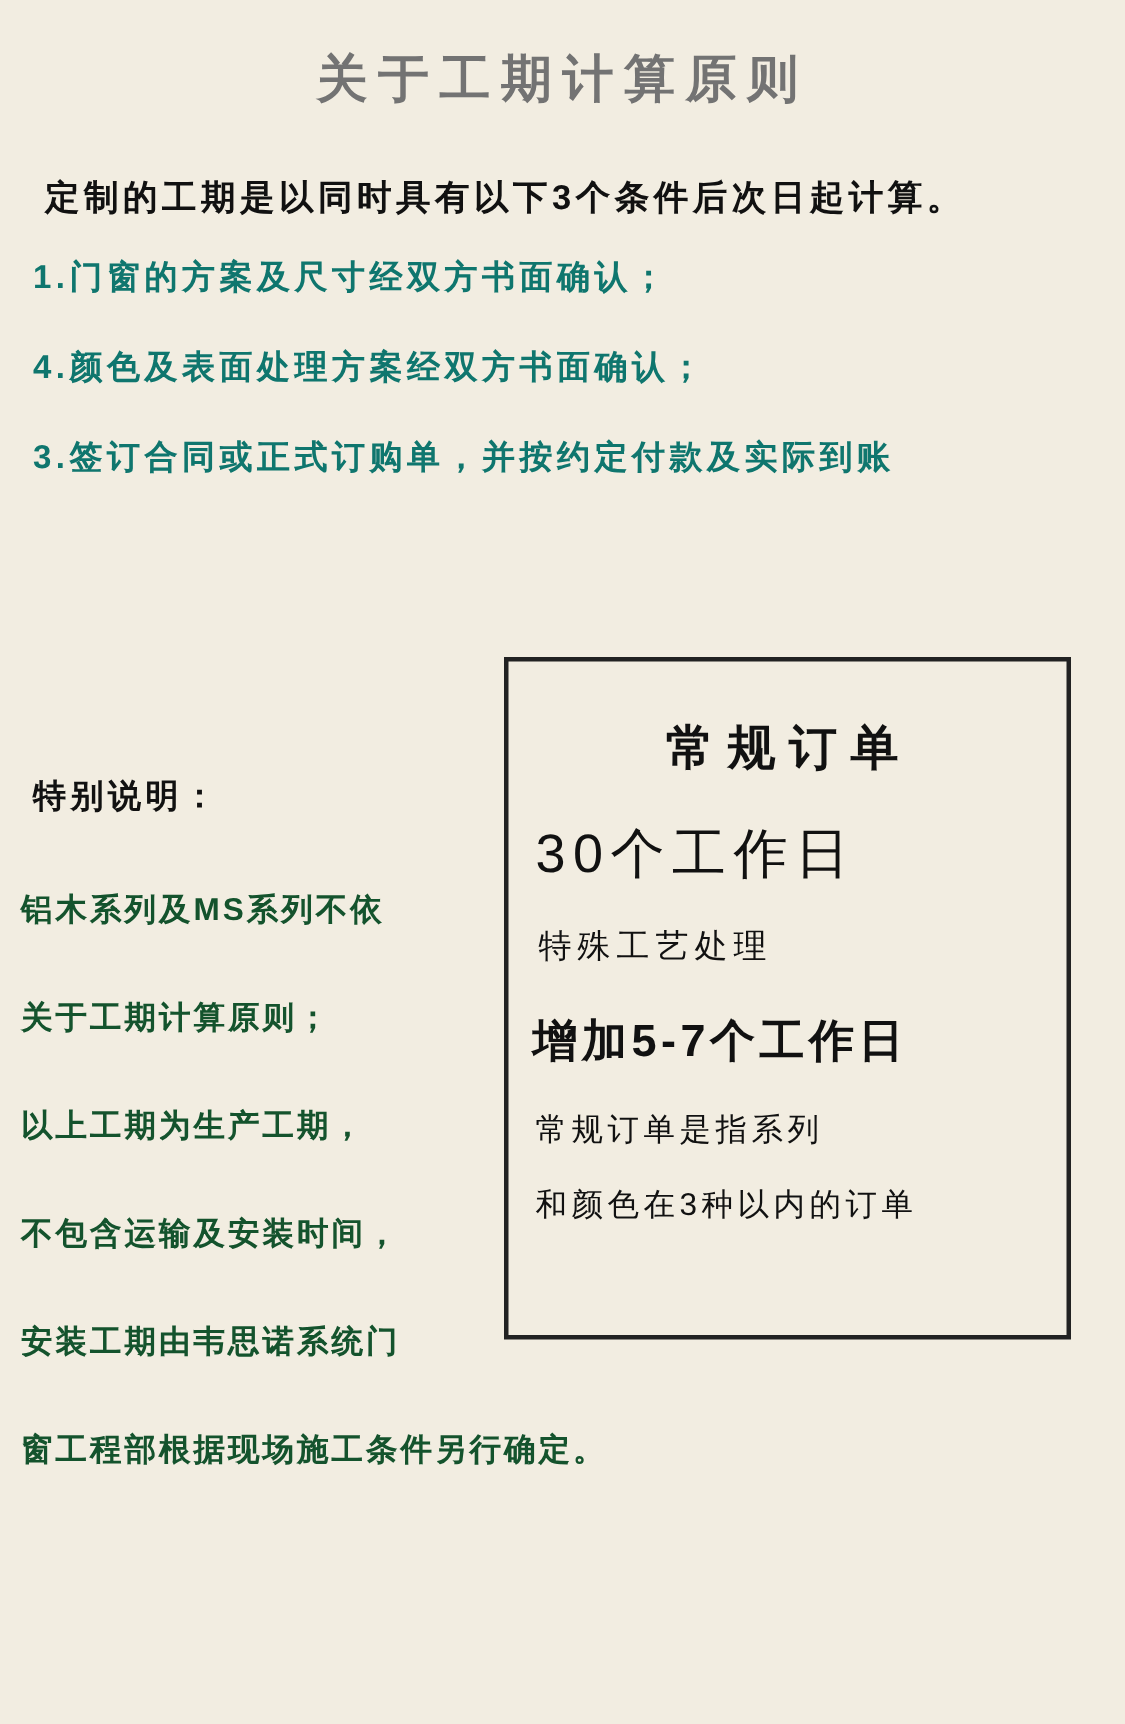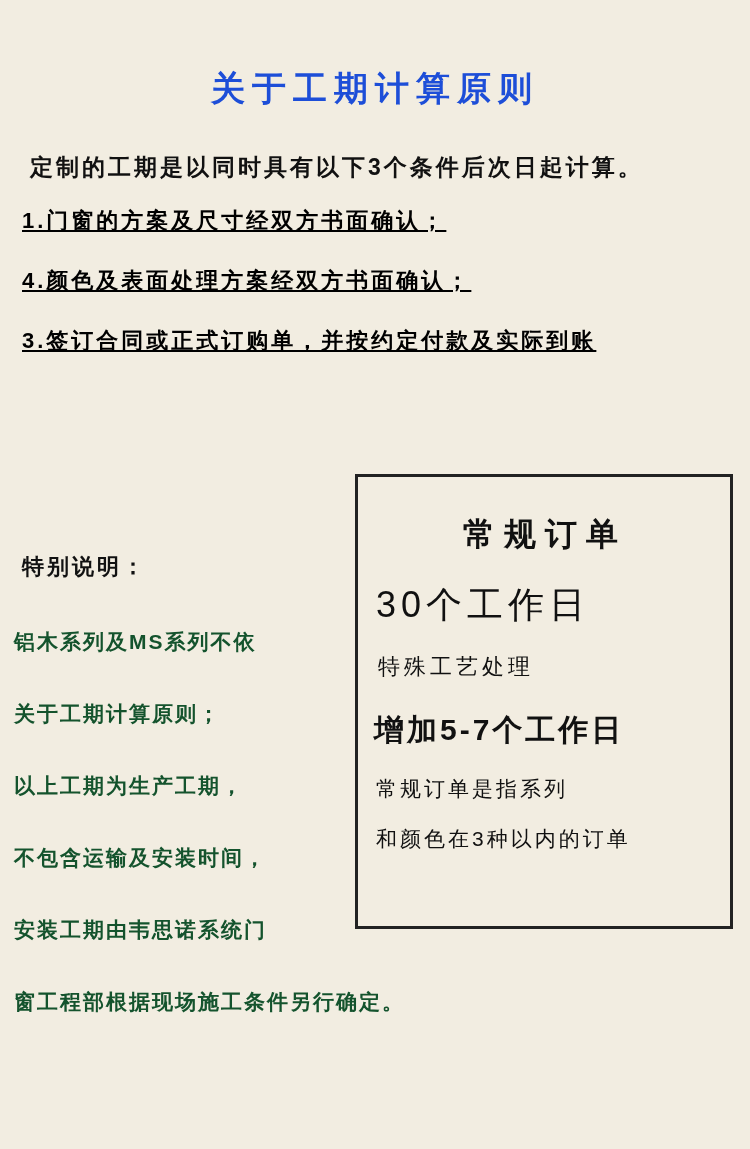--- a/index.html
+++ b/index.html
@@ -20,44 +20,43 @@
     width: 750px;
     height: 1149px;
     box-sizing: border-box;
   }
 
   .title {
     text-align: center;
     font-size: 34px;
     font-weight: bold;
     letter-spacing: 7px;
-    margin: 66px 0 0 0;
+    margin: 30px 0 0 0;
     padding: 0;
-    color: #1d4ed8;
+    color: #737373;
   }
 
   .intro {
     font-size: 23px;
     font-weight: bold;
     letter-spacing: 3px;
     margin: 40px 0 0 30px;
     color: #111;
   }
 
   .conditions {
     margin: 26px 0 0 22px;
   }
   .cond {
     font-size: 22px;
     font-weight: bold;
     letter-spacing: 3px;
     margin: 0 0 36px 0;
-    color: #000000;
+    color: #0f766e;
     line-height: 1.1;
-    text-decoration: underline;
   }
 
   .lower {
     position: absolute;
     top: 408px;
     left: 0;
     width: 750px;
     height: 620px;
   }
 
@@ -79,21 +78,21 @@
     font-size: 21px;
     font-weight: bold;
     letter-spacing: 2px;
     margin-bottom: 44px;
     color: #14532d;
     white-space: nowrap;
   }
 
   .order-box {
     position: absolute;
-    left: 355px;
+    left: 336px;
     top: 0px;
     width: 378px;
     height: 455px;
     border: 3px solid #222;
     box-sizing: border-box;
     padding: 22px 12px 0 14px;
   }
   .order-title {
     text-align: center;
     font-size: 32px;

